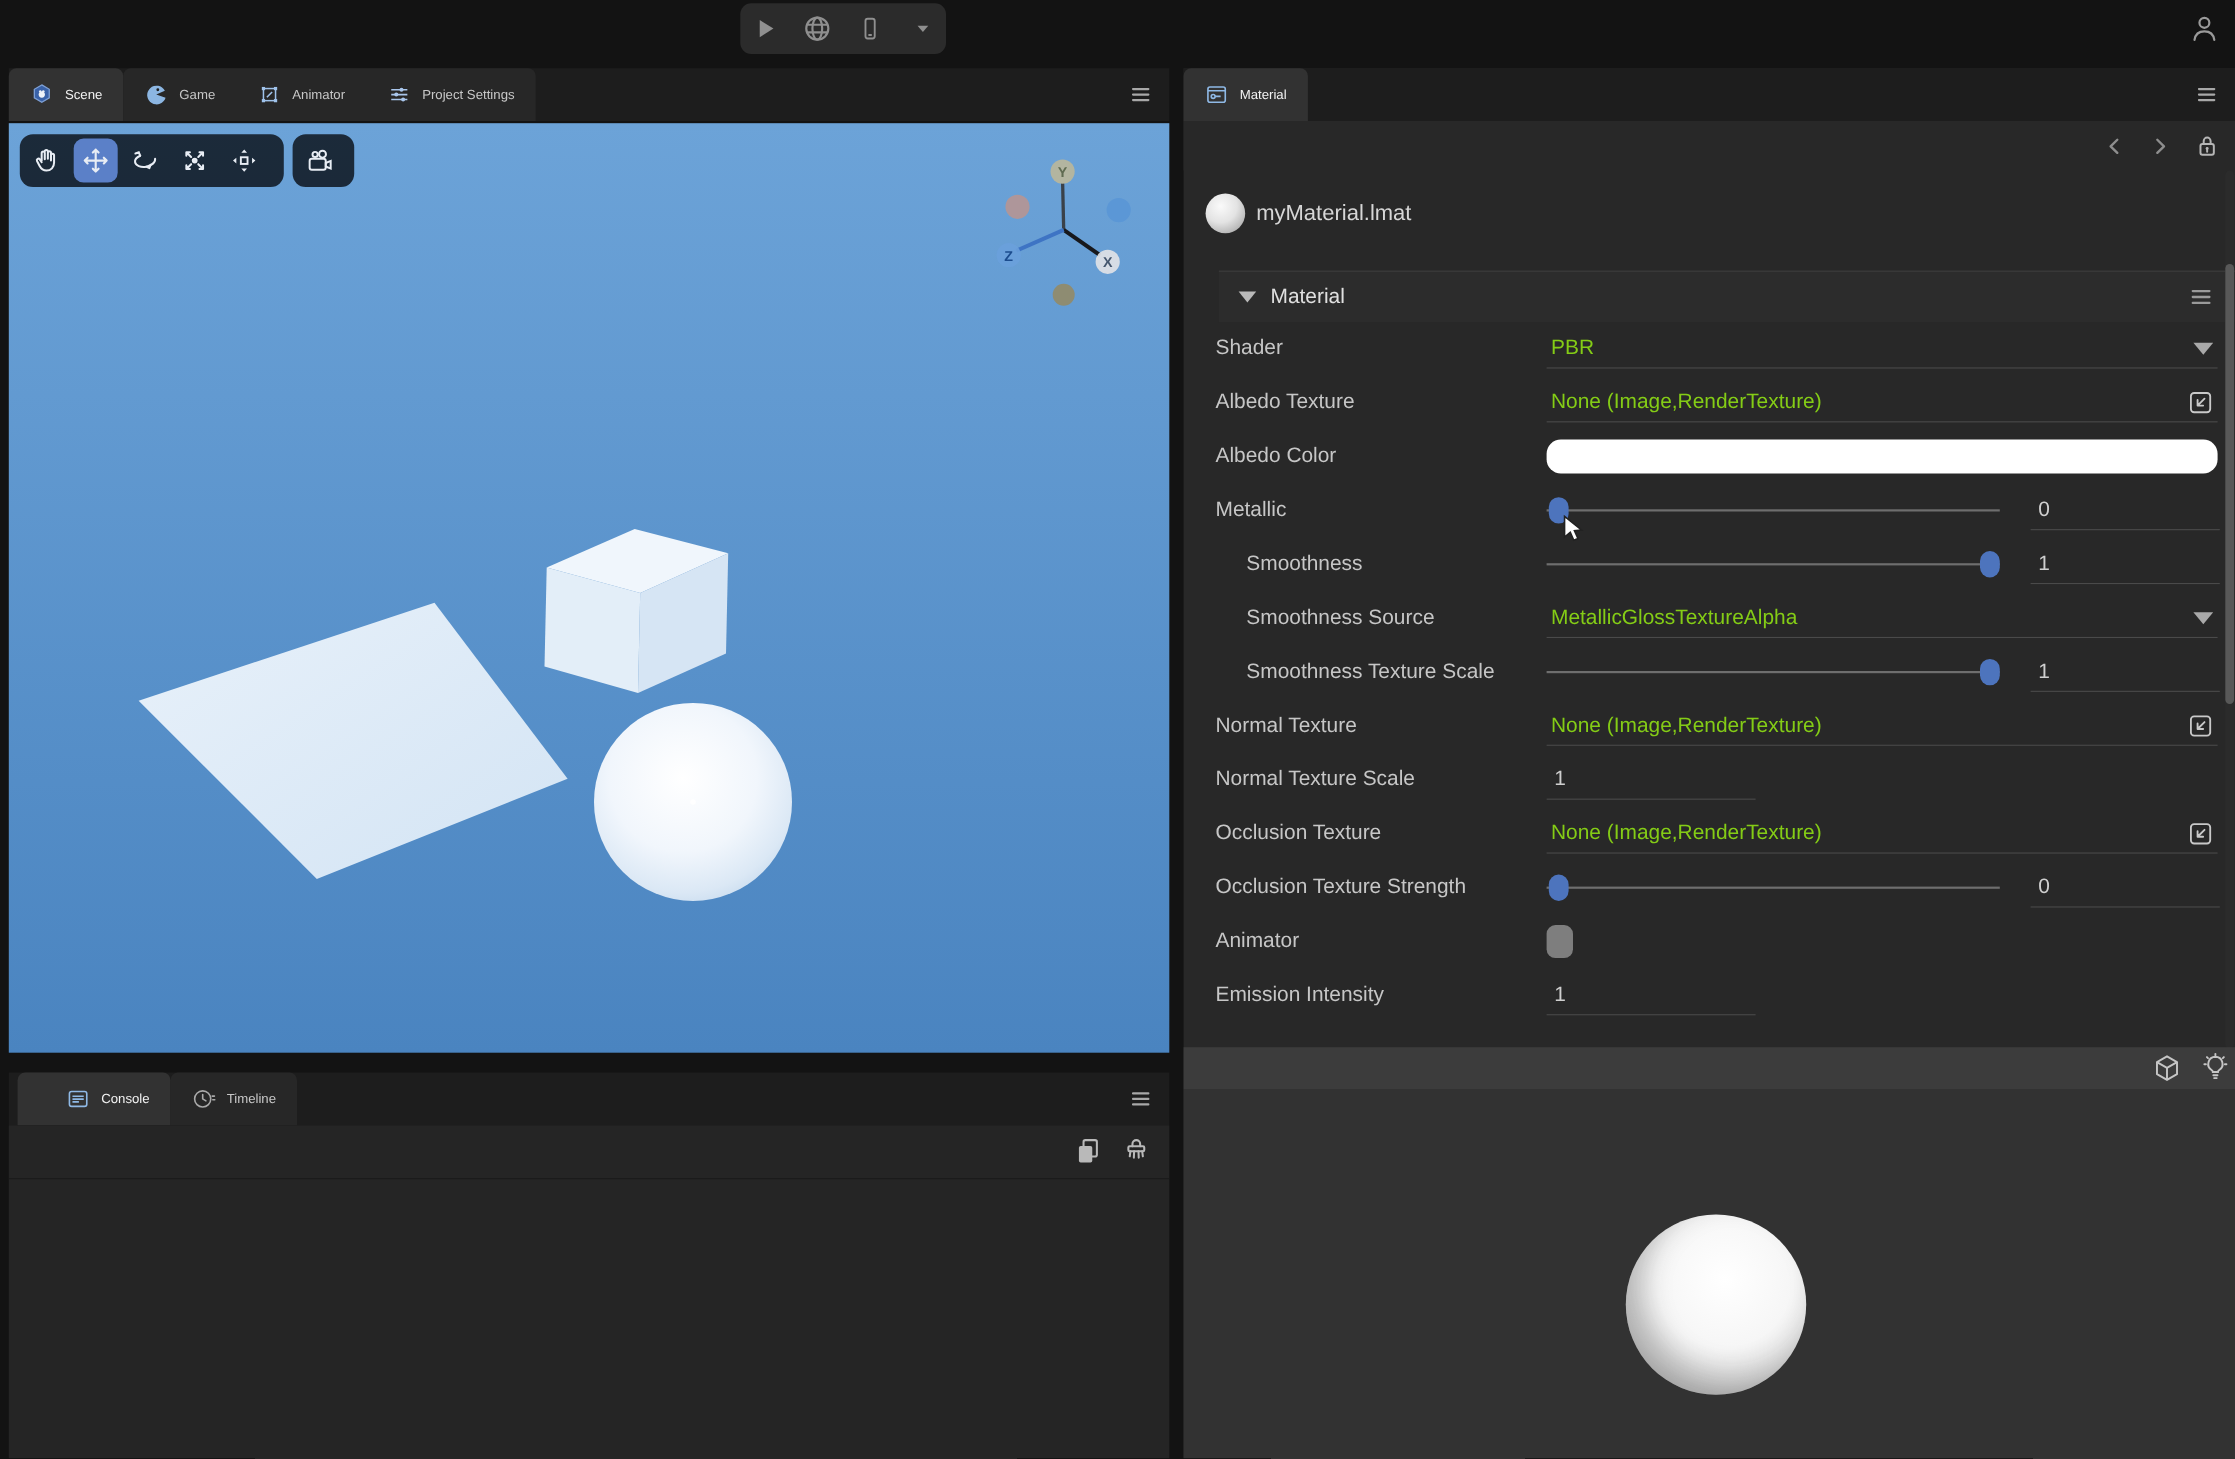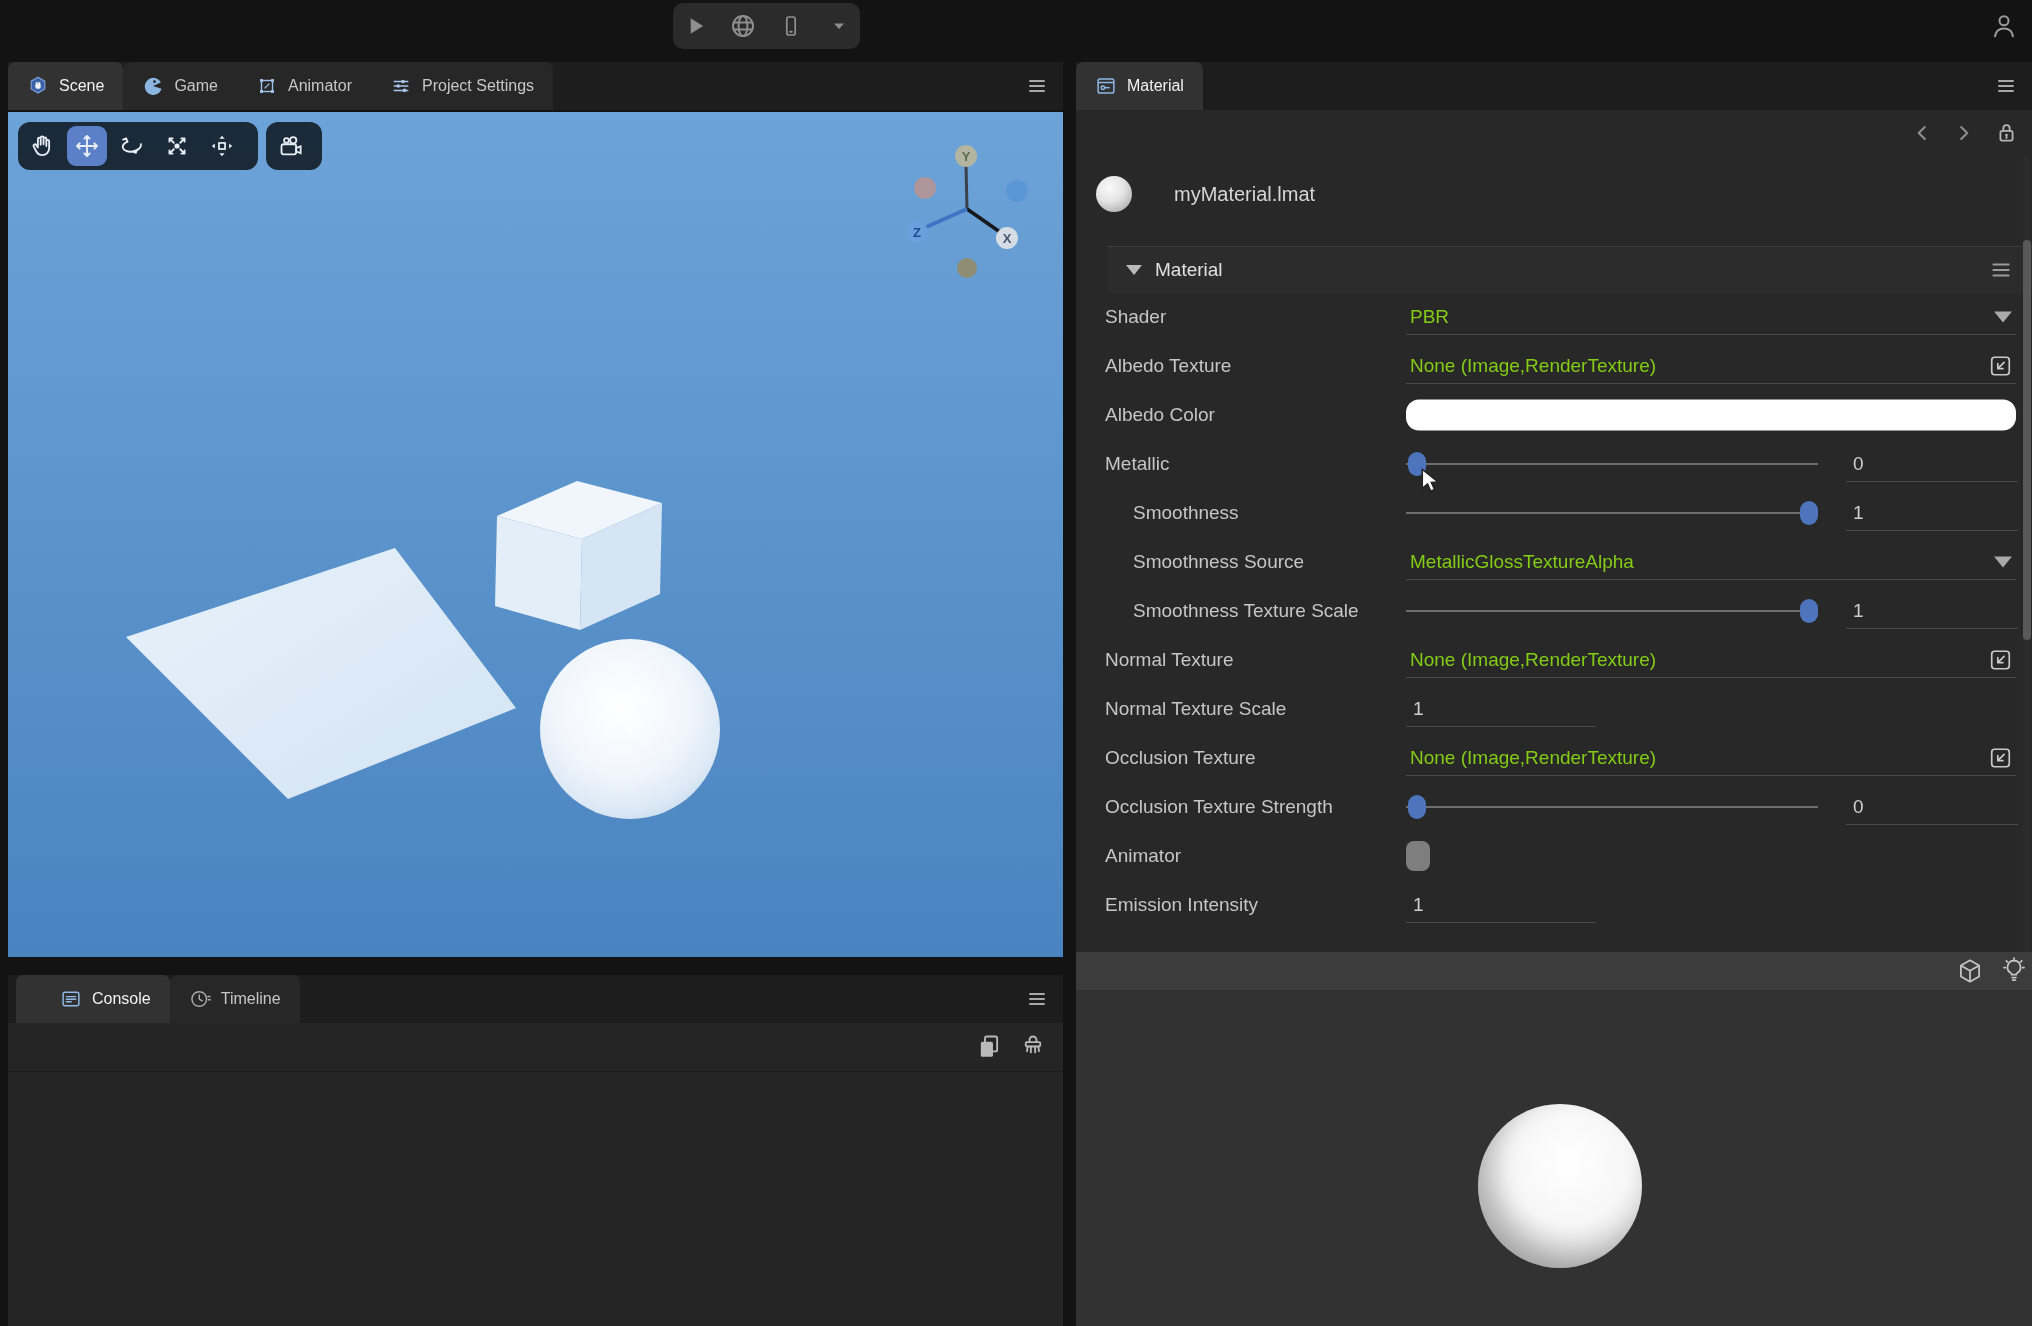--- a/index.html
+++ b/index.html
@@ -10,21 +10,21 @@
 
   
   .top-pill{left:673px;top:3px;width:187px;height:46px;background:#2b2b2b;border-radius:10px;
     display:flex;align-items:center;justify-content:center;gap:18px;}
   .top-pill .tbtn{width:30px;height:30px;display:flex;align-items:center;justify-content:center;color:#8f8f8f;cursor:pointer;}
   .user-btn{right:12px;top:10px;width:32px;height:32px;color:#9a9a9a;display:flex;align-items:center;justify-content:center;}
 
   
   .tabbar{height:48px;background:#1d1d1d;display:flex;align-items:stretch;}
   .tabgroup{display:flex;background:#272727;border-radius:7px 7px 0 0;}
-  .tab{display:flex;align-items:center;gap:10px;padding:0 19px;font-size:16px;color:#c7c7c7;cursor:pointer;white-space:nowrap;}
+  .tab{display:flex;align-items:center;gap:10px;padding:0 19px;font-size:12px;color:#c7c7c7;cursor:pointer;white-space:nowrap;}
   .tab.active{background:#323232;color:#f2f2f2;border-radius:7px 7px 0 0;}
   .tab .ticon{width:22px;height:22px;flex:0 0 auto;}
   .bar-menu{position:absolute;right:14px;top:0;height:48px;display:flex;align-items:center;color:#a8a8a8;cursor:pointer;}
 
   
   #viewport{left:8px;top:112px;width:1055px;height:845px;background:linear-gradient(#6ca3d8,#4a84c0);overflow:hidden;}
   .vp-pill{position:absolute;top:10px;height:48px;background:rgba(22,32,45,0.93);border-radius:12px;
     display:flex;align-items:center;padding:0 4px;gap:5px;}
   .vp-btn{width:40px;height:40px;border-radius:9px;display:flex;align-items:center;justify-content:center;color:#e8edf4;cursor:pointer;}
   .vp-btn.active{background:#5b80c8;}
@@ -35,21 +35,21 @@
   .console-tools{position:absolute;top:8px;right:14px;display:flex;gap:12px;color:#b9b9b9;}
   .console-tools .cbtn{width:32px;height:32px;display:flex;align-items:center;justify-content:center;cursor:pointer;}
   .console-divider{position:absolute;top:48px;left:0;right:0;height:1px;background:#1b1b1b;}
 
   
   #inspector{left:1076px;top:62px;width:956px;height:1264px;background:#282828;}
   #inspector .tabbar{position:relative;}
   .nav-row{position:absolute;top:48px;left:0;right:0;height:45px;background:#282828;display:flex;align-items:center;justify-content:flex-end;gap:14px;padding-right:12px;box-sizing:border-box;}
   .nav-btn{width:28px;height:28px;color:#8e8e8e;display:flex;align-items:center;justify-content:center;cursor:pointer;}
   .nav-btn.lock{color:#b5b5b5;}
-  .asset-row{position:absolute;top:100px;left:20px;right:20px;height:64px;display:flex;align-items:center;gap:42px;text-align:right;}
+  .asset-row{position:absolute;top:100px;left:20px;right:20px;height:64px;display:flex;align-items:center;gap:10px;text-align:right;}
   .asset-thumb{width:36px;height:36px;border-radius:50%;
     background:radial-gradient(circle at 38% 32%, #fafafa 0%, #e3e3e3 45%, #b9b9b9 75%, #8f8f8f 100%);}
   .asset-name{font-size:20px;color:#d6d6d6;}
   .section-head{position:absolute;top:184px;left:0;right:0;height:46px;background:#2c2c2c;border-top:1px solid #3e3e3e;
     display:flex;align-items:center;margin-left:32px;}
   .tri{width:0;height:0;border-left:8px solid transparent;border-right:8px solid transparent;border-top:10px solid #b9b9b9;margin-left:18px;}
   .section-title{font-size:19px;color:#e0e0e0;margin-left:13px;}
   .section-menu{position:absolute;right:18px;color:#9a9a9a;width:26px;height:26px;cursor:pointer;}
 
   .rows{position:absolute;top:230px;left:0;right:0;height:660px;overflow:hidden;}

